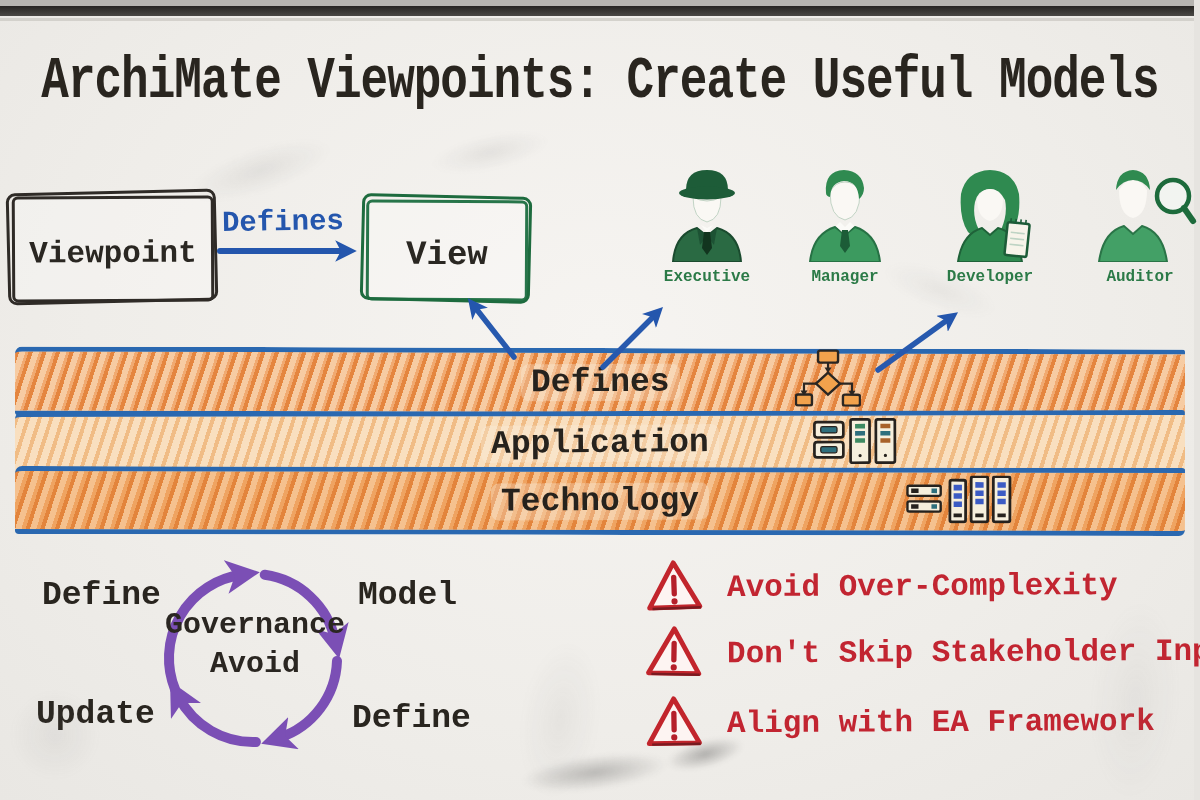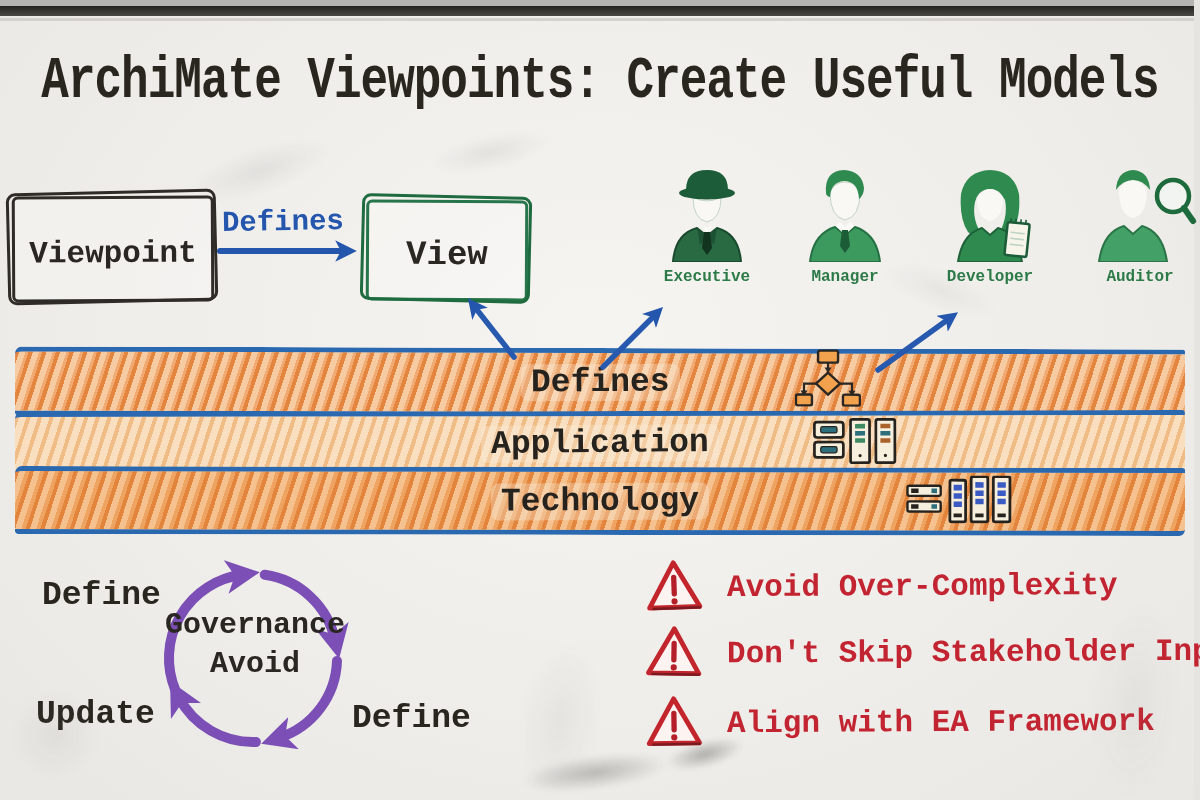--- a/index.html
+++ b/index.html
@@ -232,20 +232,21 @@
     <path d="M25.1 137.5 A84 84 0 0 1 91.3 22.8" fill="none" stroke="#7b4fb5" stroke-width="10" stroke-linecap="round" marker-end="url(#pArrow)"></path>
     <path d="M114.7 22.8 A84 84 0 0 1 185.2 88.5" fill="none" stroke="#7b4fb5" stroke-width="10" stroke-linecap="round" marker-end="url(#pArrow)"></path>
     <path d="M187 108.9 A84 84 0 0 1 129 185.9" fill="none" stroke="#7b4fb5" stroke-width="10" stroke-linecap="round" marker-end="url(#pArrow)"></path>
     <path d="M105.9 190 A84 84 0 0 1 28.8 145.4" fill="none" stroke="#7b4fb5" stroke-width="10" stroke-linecap="round" marker-end="url(#pArrow)"></path>
   </svg>
   <div class="cycle-center">
     <div>Governance</div>
     <div>Avoid</div>
   </div>
   <div class="cycle-step step-define">Define</div>
+  <div class="cycle-step step-model">Model</div>
   <div class="cycle-step step-review">Define</div>
   <div class="cycle-step step-update">Update</div>
 
   <div class="warning-row warn-1">
     <svg width="58" height="60" viewBox="0 0 60 60" style="transform:rotate(-2deg);">
       <path d="M30 6 L56 52 L4 52 Z" fill="#fdf4f2" stroke="#c2252c" stroke-width="5" stroke-linejoin="round"></path>
       <path d="M7 53 L57 53" stroke="#7a1a20" stroke-width="2.5"></path>
       <line x1="30" y1="21" x2="30" y2="38" stroke="#b51f2a" stroke-width="5.5" stroke-linecap="round"></line>
       <circle cx="30" cy="46" r="3.2" fill="#b51f2a"></circle>
     </svg>

